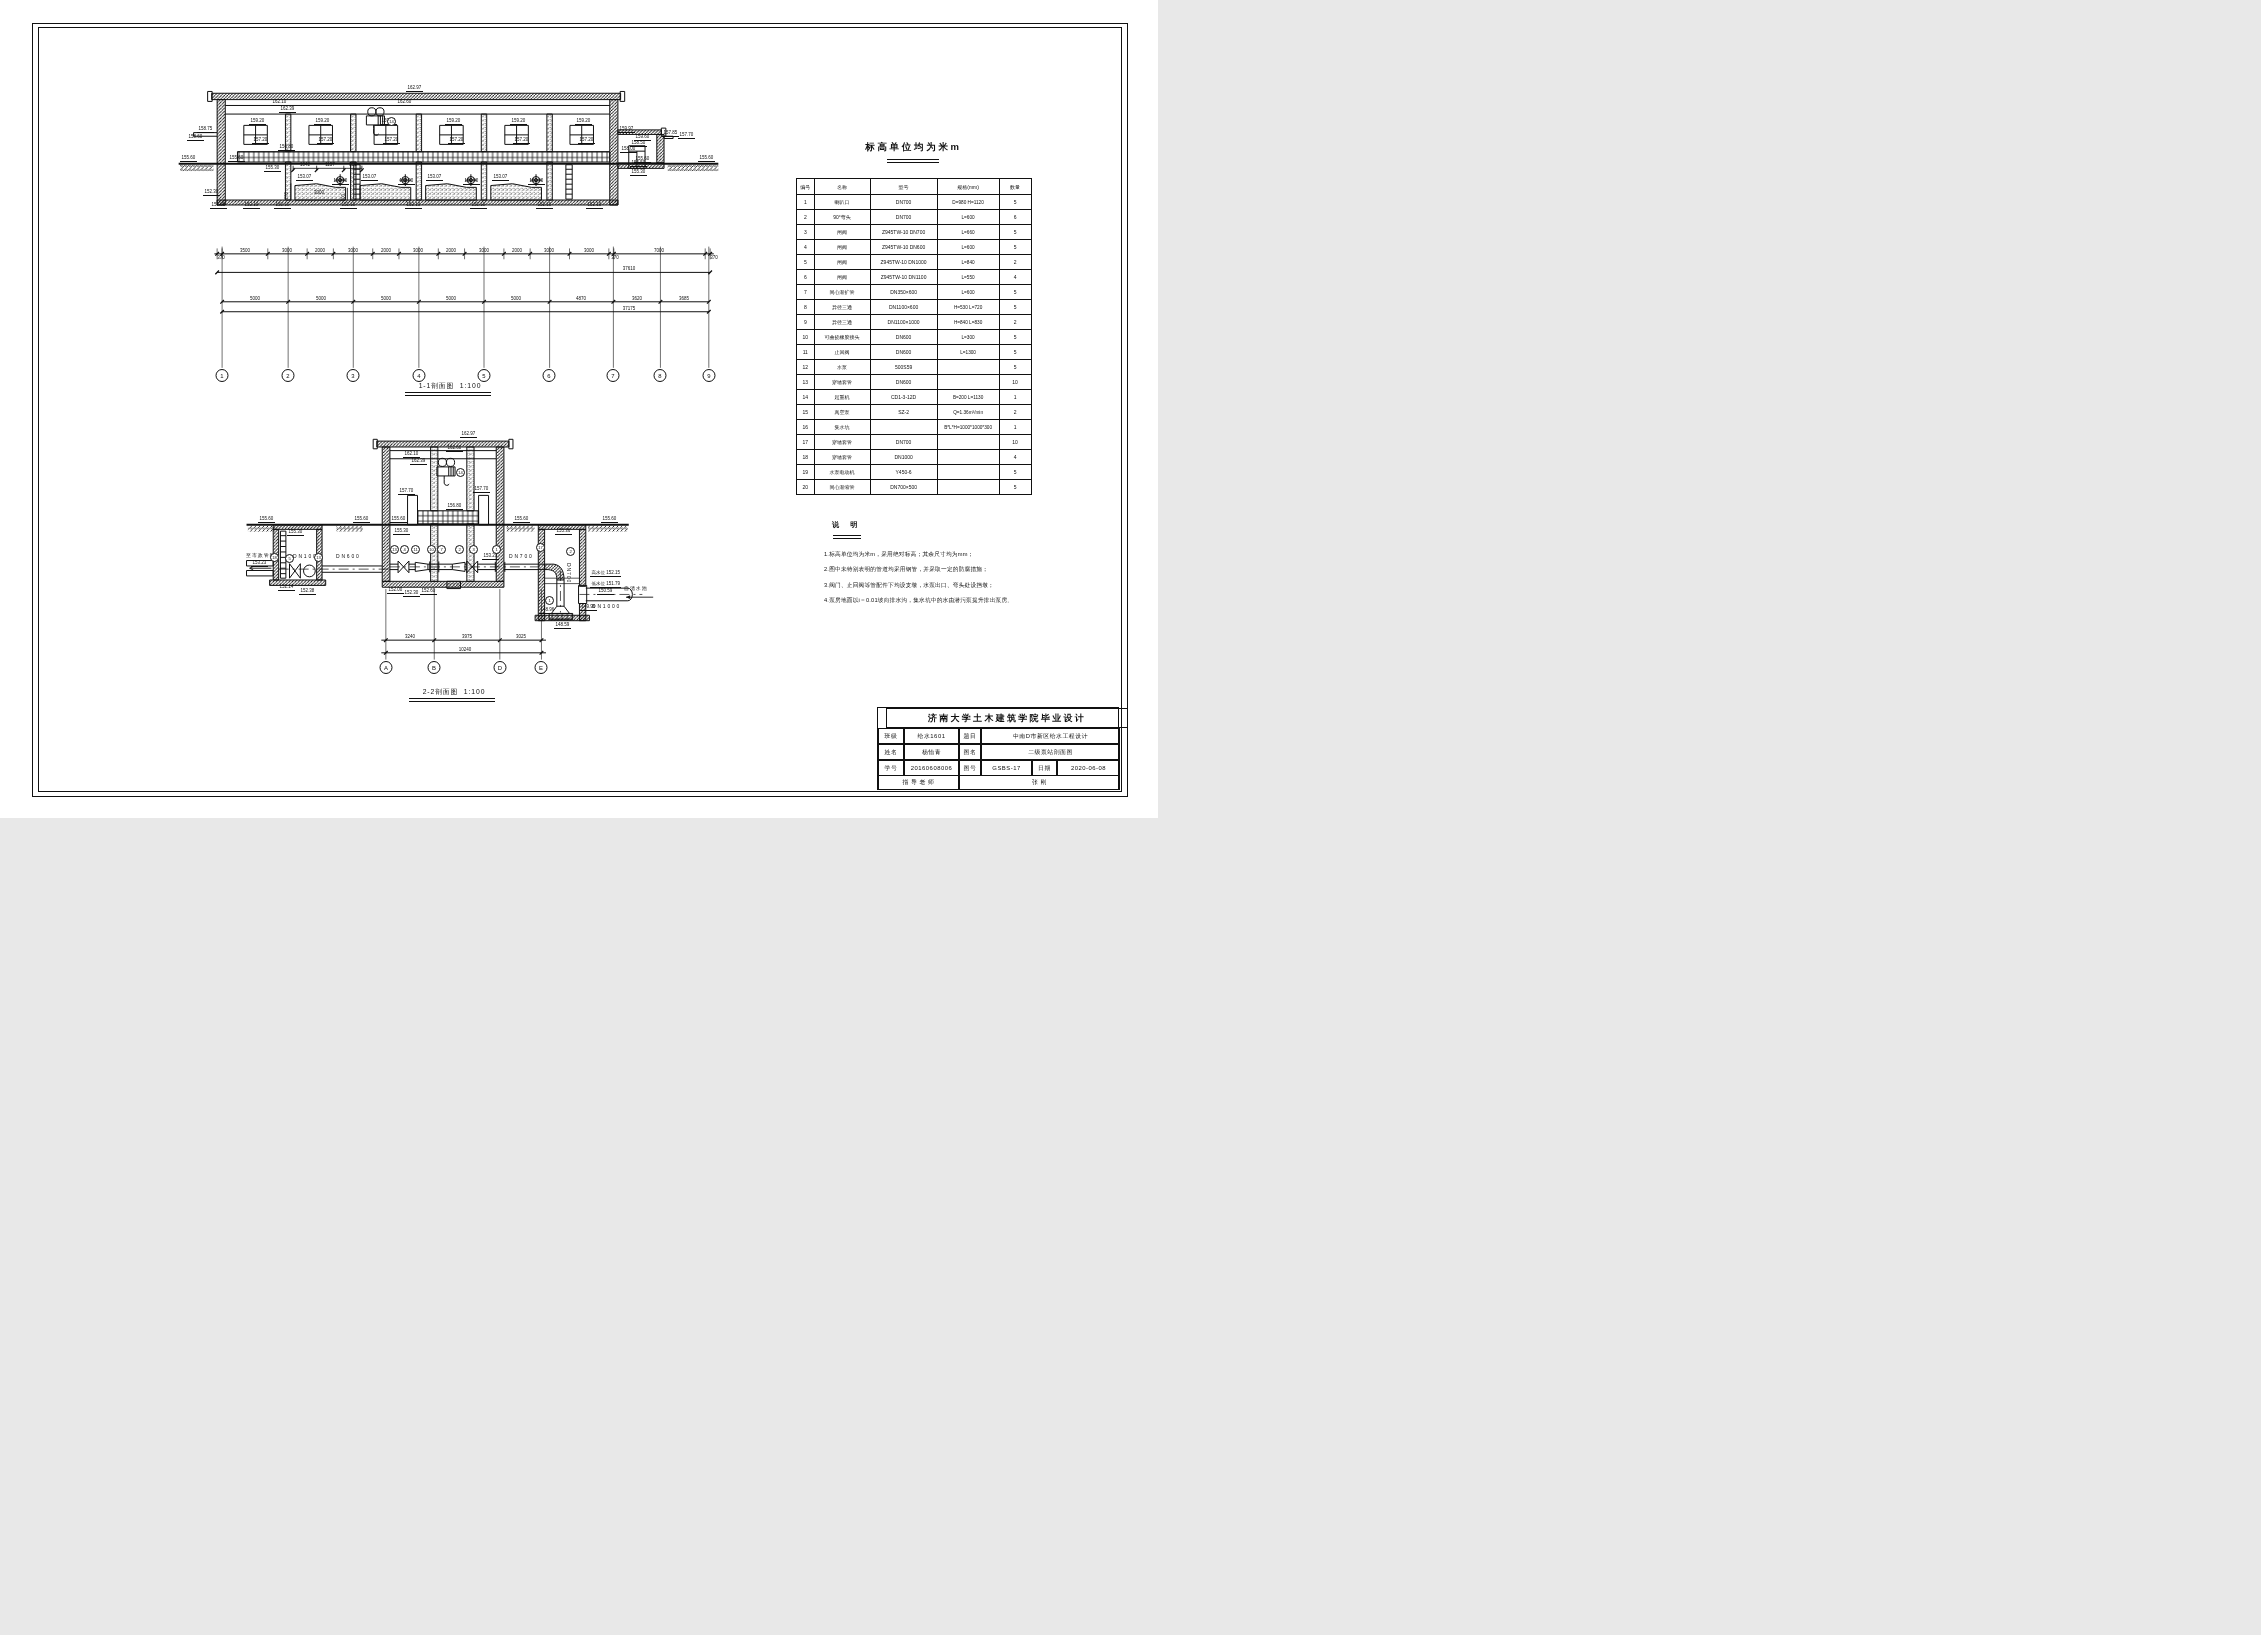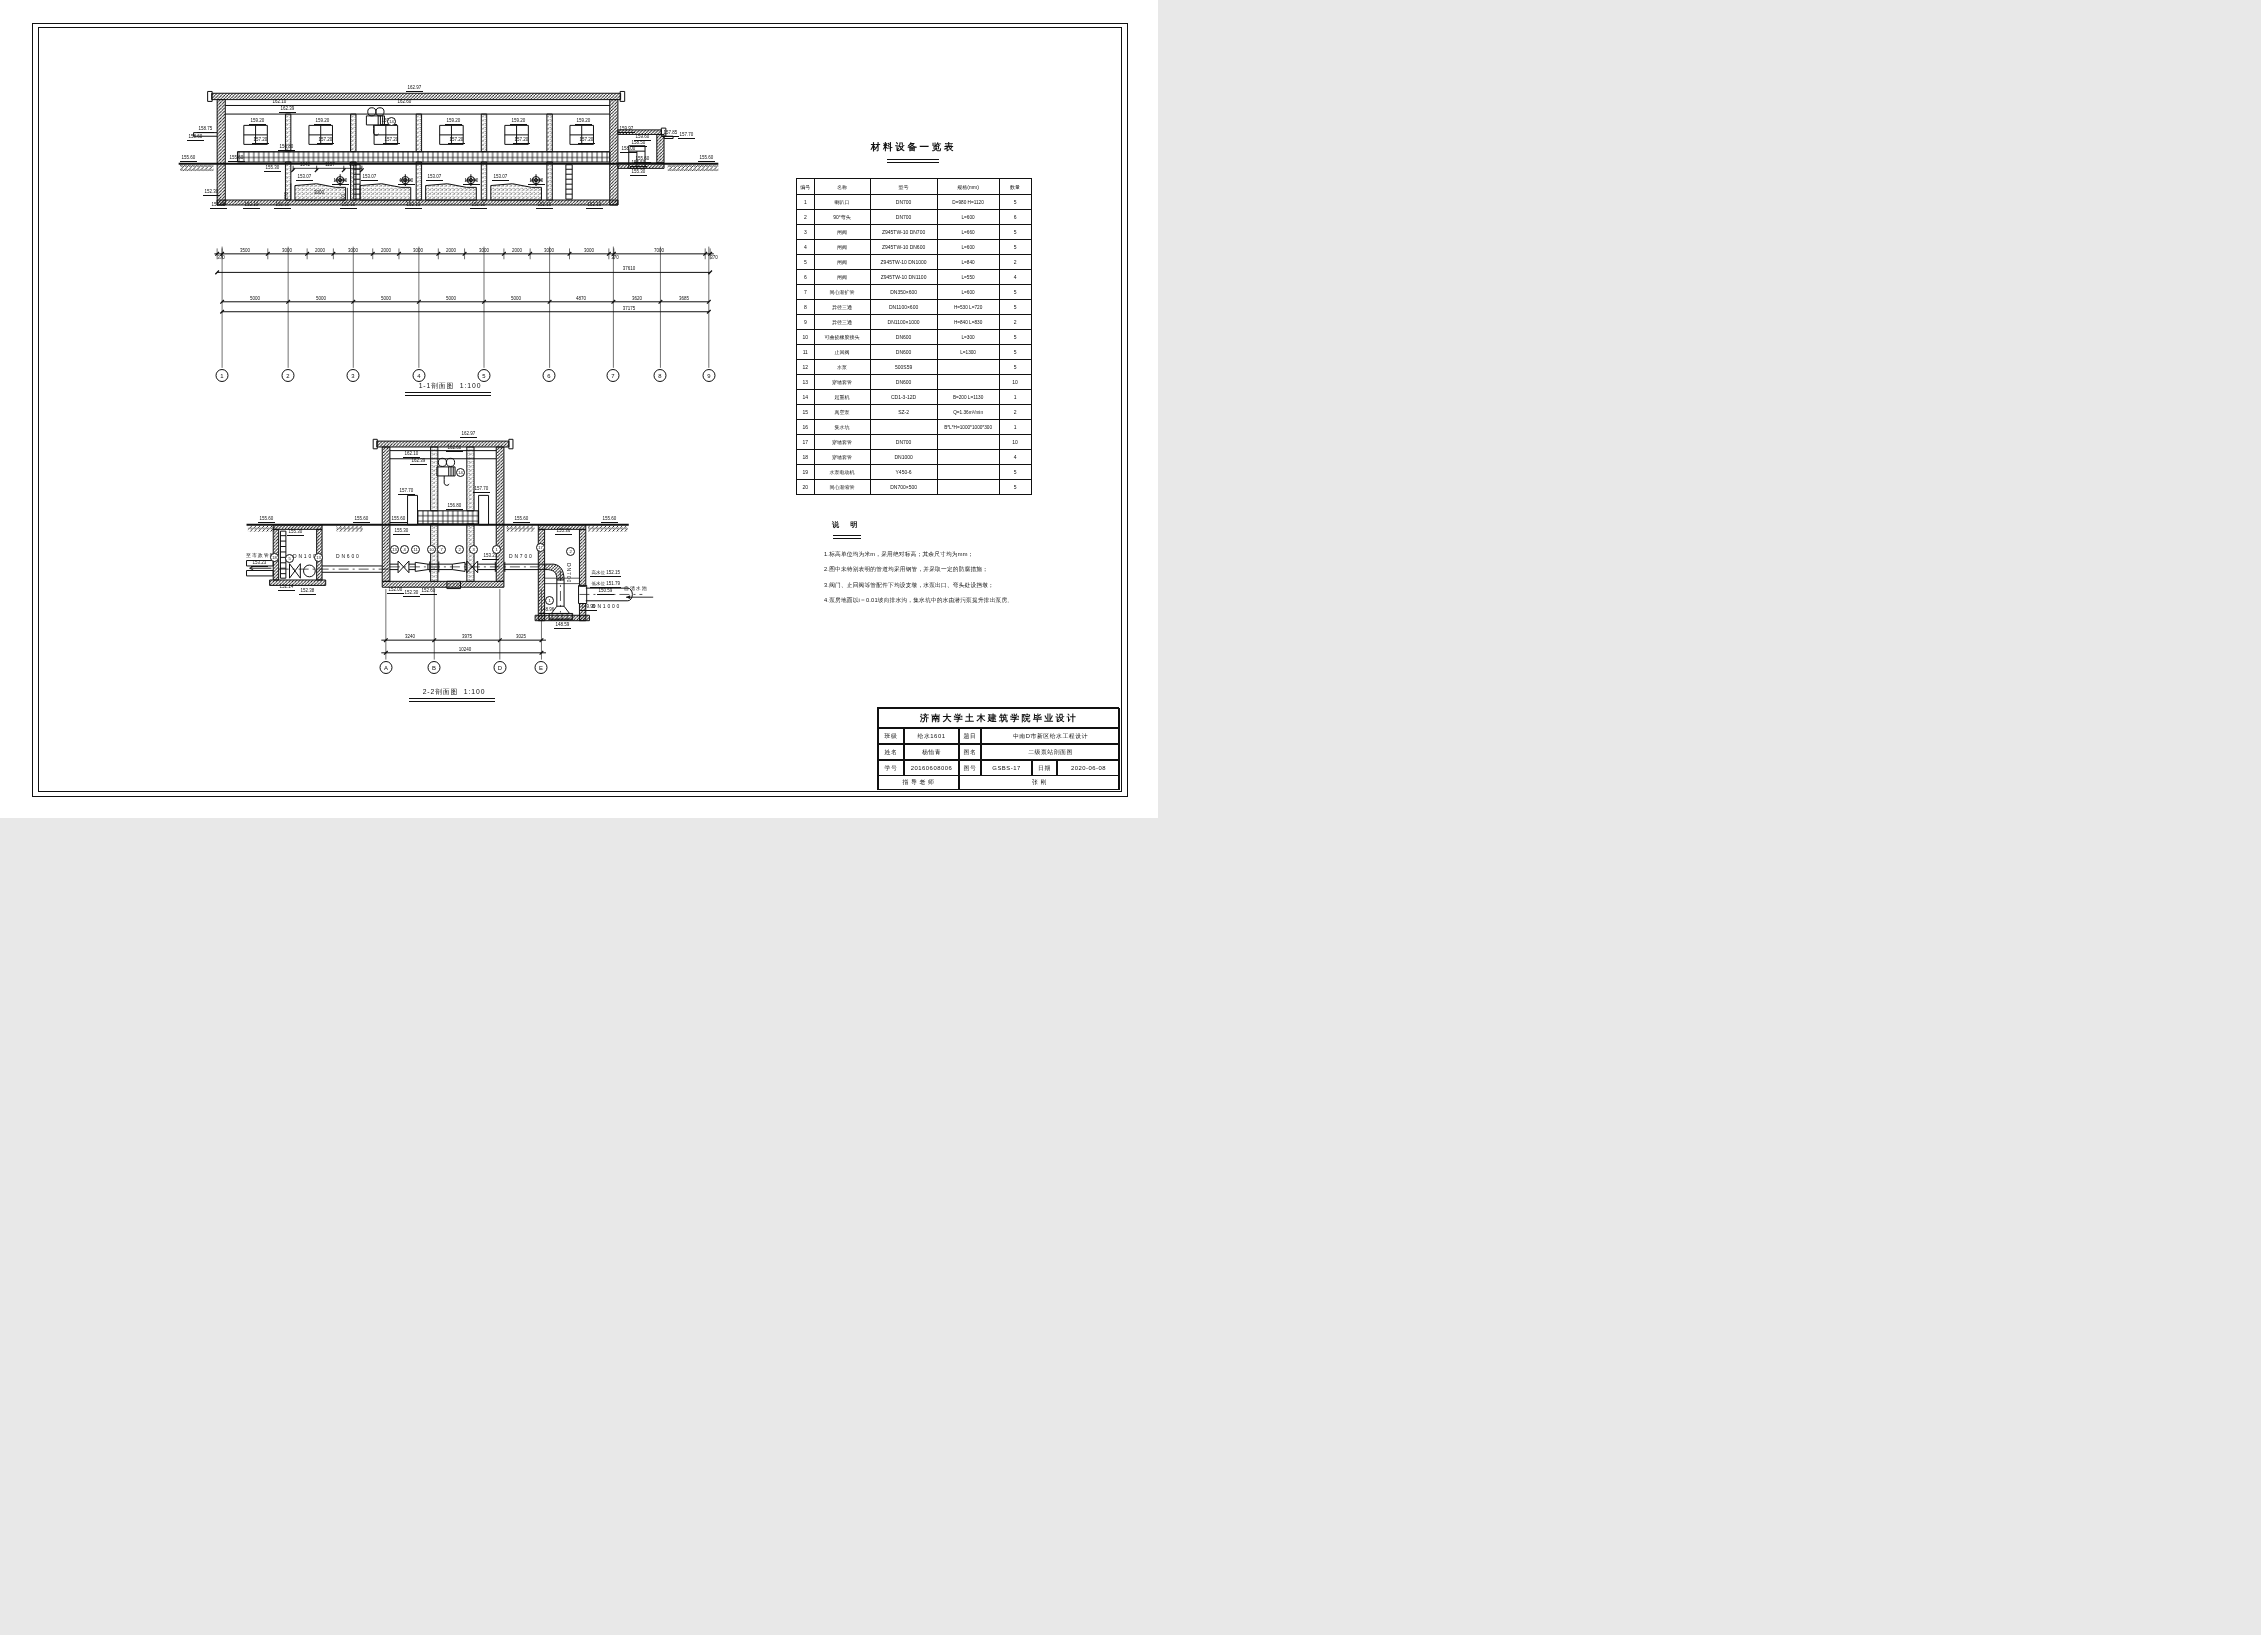--- a/index.html
+++ b/index.html
@@ -388,21 +388,21 @@
   <div class="lbl dim" style="left:467px;top:635px">3975</div>
   <div class="lbl dim" style="left:521px;top:635px">3025</div>
   <div class="lbl dim" style="left:465px;top:648px">10240</div>
   <div class="gb" style="left:386px;top:661px">A</div>
   <div class="gb" style="left:434px;top:661px">B</div>
   <div class="gb" style="left:500px;top:661px">D</div>
   <div class="gb" style="left:541px;top:661px">E</div>
   <div class="sect" style="left:409px;top:687px"><span>2-2剖面图</span>&nbsp;&nbsp;<span>1:100</span></div>
   <div class="dbl" style="left:409px;top:698px;width:86px"></div>
 
-  <div class="mat-title">材料设备一览表</div>
+  <div class="mat-title">标高单位均为米m</div>
   <div class="dbl" style="left:887px;top:159px;width:52px"></div>
   <table class="mat-table">
     <colgroup>
         <col style="width:17.6px">
         <col style="width:56px">
         <col style="width:67px">
         <col style="width:62px">
         <col style="width:32px">
       </colgroup>
     <tbody>
@@ -557,21 +557,21 @@
     </table>
 
   <div class="note-title">说 明</div>
   <div class="dbl" style="left:833px;top:535px;width:28px"></div>
   <div class="note-item" style="top:551px">1.标高单位均为米m，采用绝对标高；其余尺寸均为mm；</div>
   <div class="note-item" style="top:566px">2.图中未特别表明的管道均采用钢管，并采取一定的防腐措施；</div>
   <div class="note-item" style="top:582px">3.阀门、止回阀等管配件下均设支墩，水泵出口、弯头处设挡墩；</div>
   <div class="note-item" style="top:597px">4.泵房地面以i＝0.01坡向排水沟，集水坑中的水由潜污泵提升排出泵房。</div>
 
   <div class="tb">
-    <div class="cell big" style="left:0;top:0;width:242px;height:20px">济南大学土木建筑学院毕业设计</div>
+    <div class="cell big" style="left:8px;top:0;width:242px;height:20px">济南大学土木建筑学院毕业设计</div>
     <div class="cell" style="left:0;top:20px;width:26px;height:16px">班级</div>
     <div class="cell" style="left:26px;top:20px;width:55px;height:16px">给水1601</div>
     <div class="cell" style="left:81px;top:20px;width:22px;height:16px">题目</div>
     <div class="cell" style="left:103px;top:20px;width:139px;height:16px">中南D市新区给水工程设计</div>
     <div class="cell" style="left:0;top:36px;width:26px;height:16px">姓名</div>
     <div class="cell" style="left:26px;top:36px;width:55px;height:16px">杨怡青</div>
     <div class="cell" style="left:81px;top:36px;width:22px;height:16px">图名</div>
     <div class="cell" style="left:103px;top:36px;width:139px;height:16px">二级泵站剖面图</div>
     <div class="cell" style="left:0;top:52px;width:26px;height:16px">学号</div>
     <div class="cell" style="left:26px;top:52px;width:55px;height:16px">20160608006</div>

